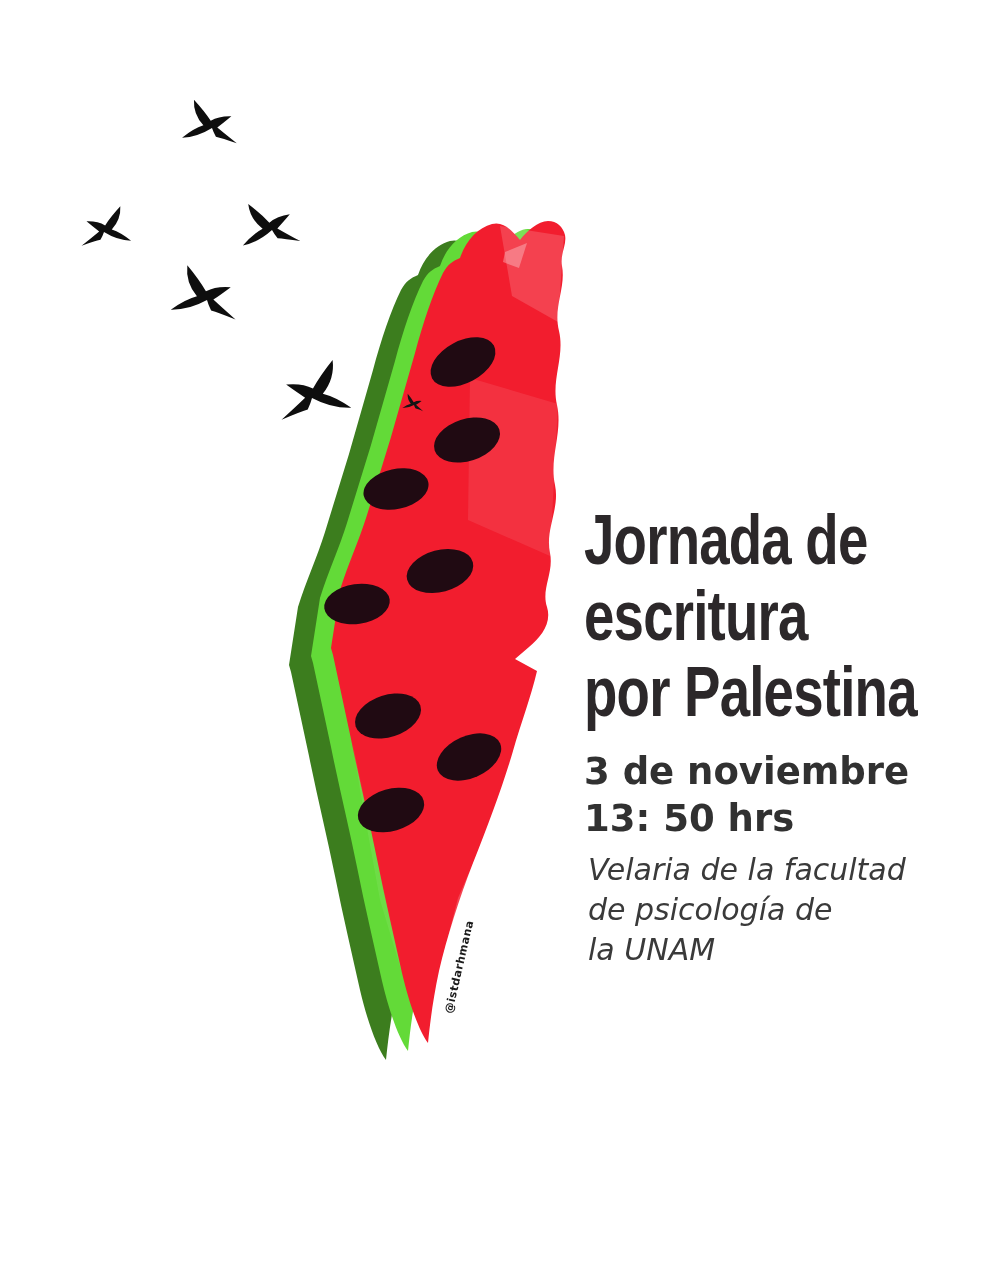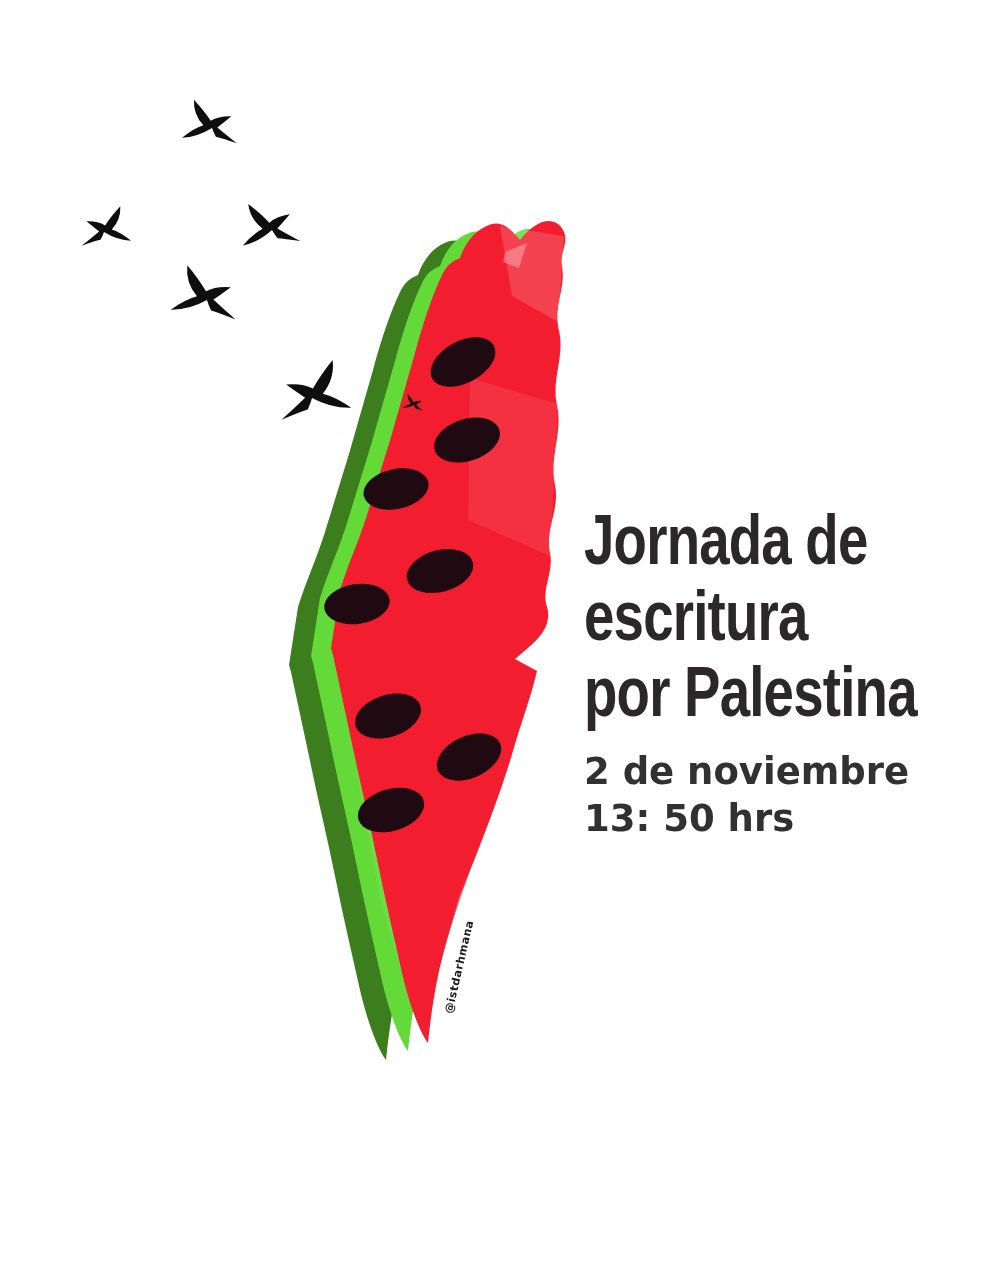--- a/index.html
+++ b/index.html
@@ -160,24 +160,29 @@
     </g>
   </svg>
 
   <div class="title-block">
     <div>Jornada de</div>
     <div>escritura</div>
     <div>por Palestina</div>
   </div>
 
   <div class="datetime-block">
-    <div>2 de noviembre</div>
+    <div>3 de noviembre</div>
     <div>13: 50 hrs</div>
   </div>
 
+  <div class="venue-block">
+    <div>Velaria de la facultad</div>
+    <div>de psicología de</div>
+    <div>la UNAM</div>
+  </div>
 
   <div class="footer">
 
     
 
     
 
     
   </div>
 

